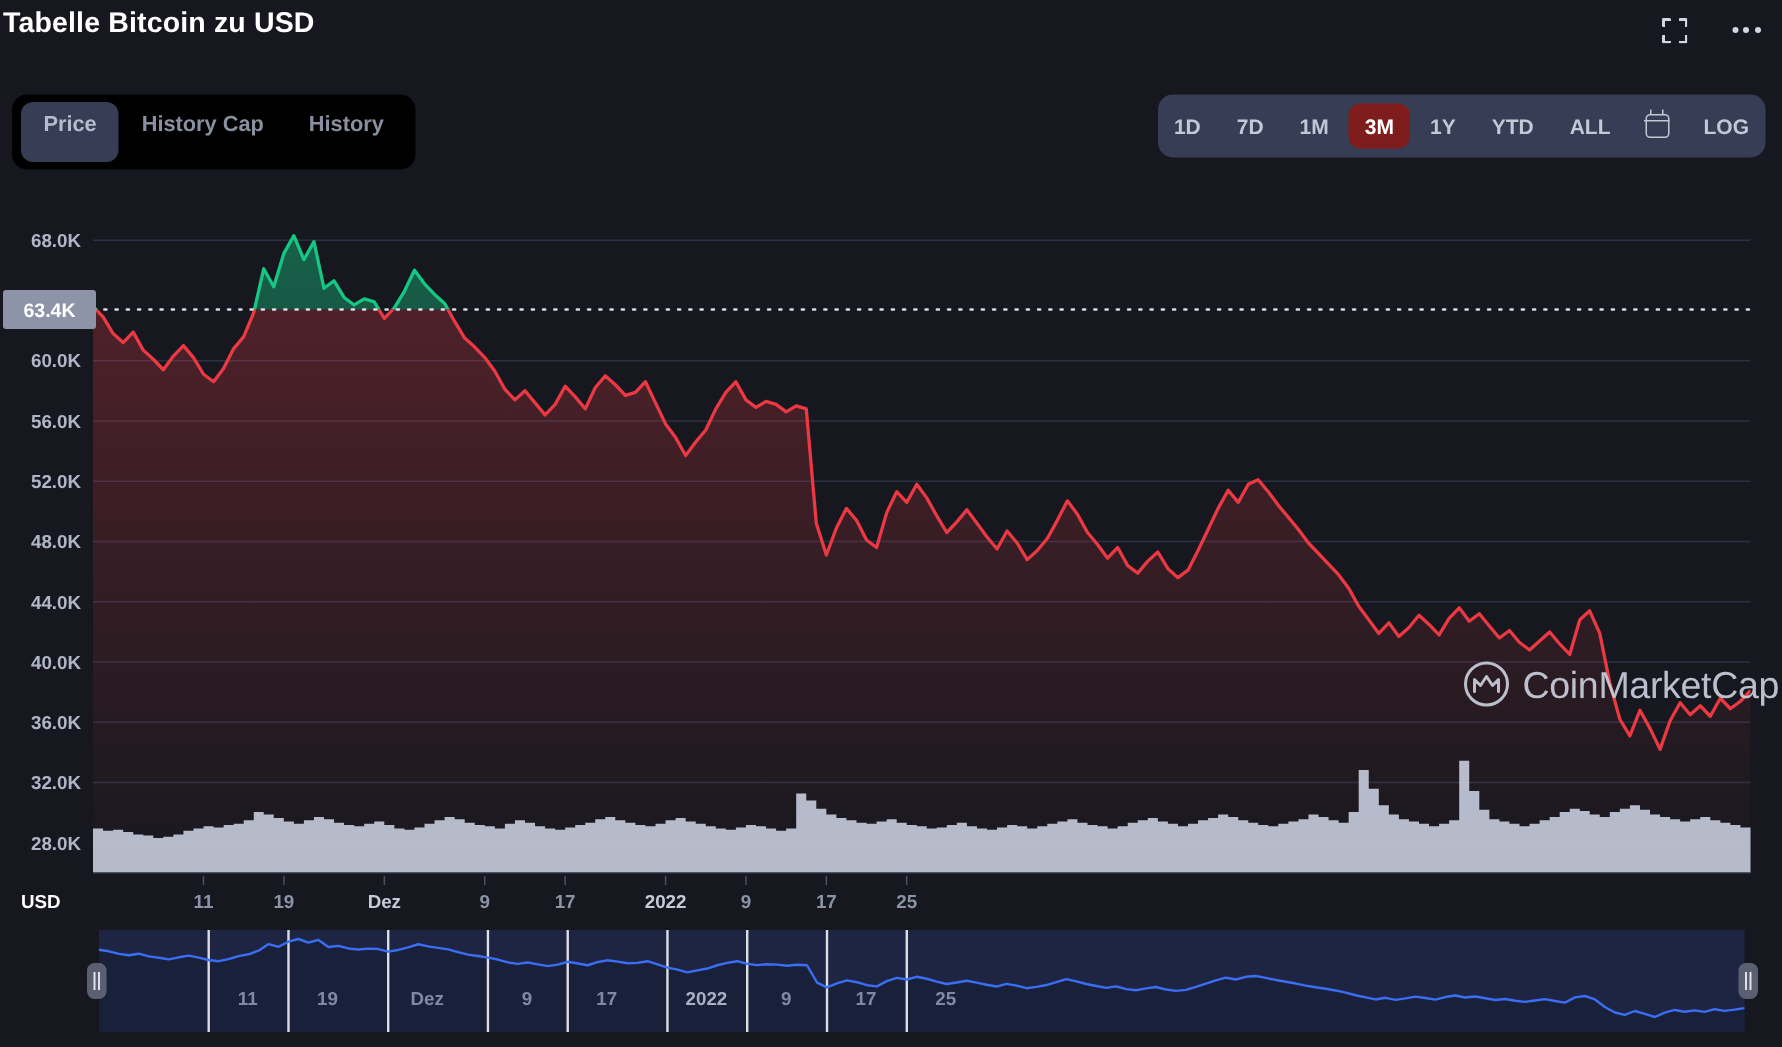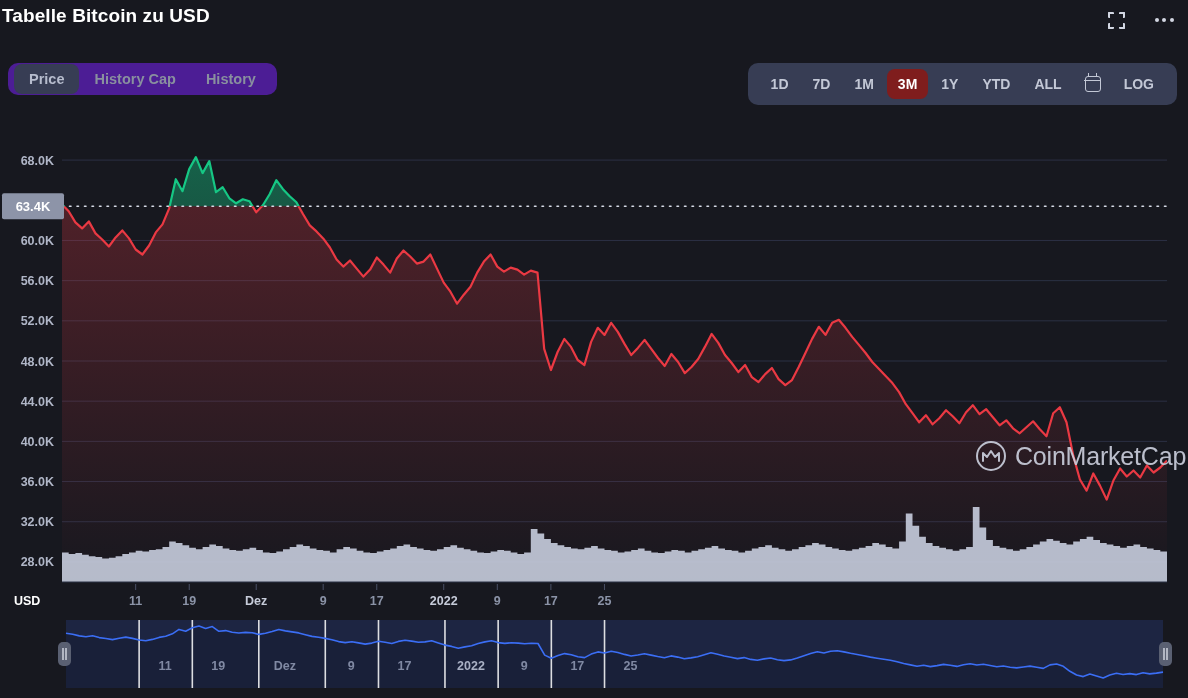--- a/index.html
+++ b/index.html
@@ -43,37 +43,37 @@
   .fs-icon i:nth-child(3){ left:0; bottom:0; border-right:none; border-top:none; }
   .fs-icon i:nth-child(4){ right:0; bottom:0; border-left:none; border-top:none; }
   .dots-icon { display: flex; gap: 3.5px; align-items: center; }
   .dots-icon span {
     width: 4px; height: 4px; border-radius: 50%; background: #d2d6e2;
   }
 
   
   .tabbar {
     position: absolute; left: 8px; top: 63px;
-    height: 32px; display: flex; align-items: center;
-    background: #4c1d95; border-radius: 10px;
+    height: 50px; display: flex; 
+    background: #000000; border-radius: 10px;
     padding: 5px 6px;
   }
   .tab {
     font-size: 14.5px; font-weight: bold; color: #89909f;
     padding: 7px 15px; border-radius: 8px;
     cursor: pointer; white-space: nowrap;
   }
   .tab.active { background: #373d54; color: #b6bccd; }
 
   
   .rangebar {
     position: absolute; right: 11px; top: 63px;
     height: 42px; display: flex; align-items: center;
     background: #373d54; border-radius: 10px;
-    padding: 0 12px; gap: 2px;
+    padding: 0 0; gap: 2px;
   }
   .range {
     font-size: 14px; font-weight: bold; color: #c3c8d6;
     padding: 7px 11px; border-radius: 8px; cursor: pointer;
     white-space: nowrap;
   }
   .range.active { background: #7f1d1d; color: #ffffff; }
   .cal-wrap { padding: 6px 10px; cursor: pointer; display:flex; align-items:center;}
   .cal-icon {
     position: relative; width: 16px; height: 16px;

